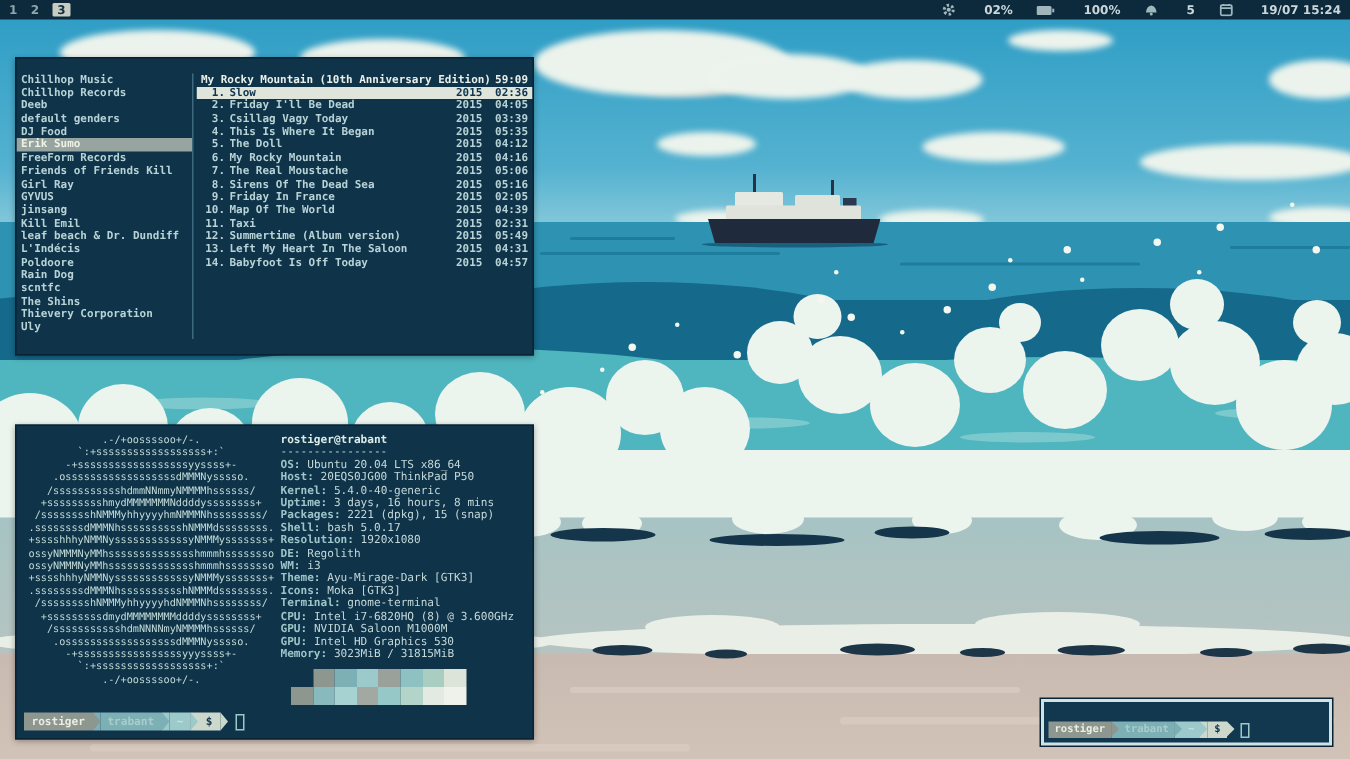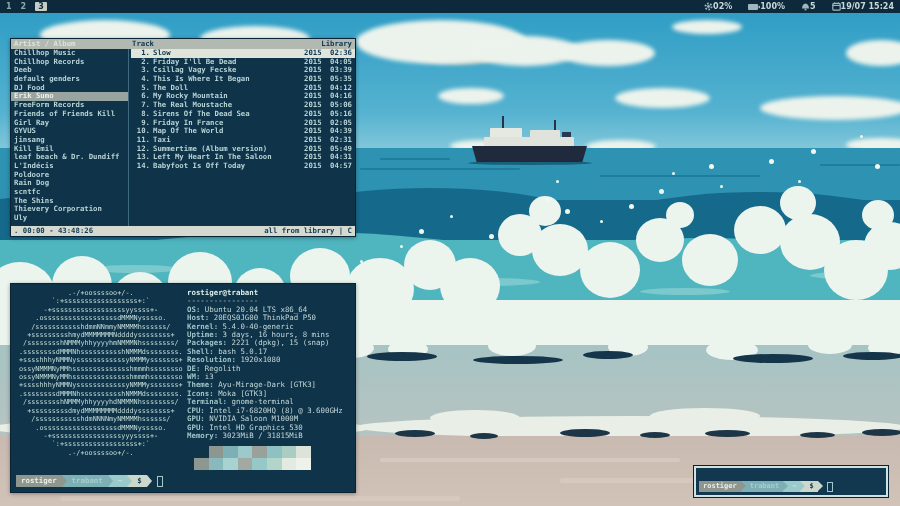--- a/index.html
+++ b/index.html
@@ -52,21 +52,21 @@
   .ship .shadow{position:absolute;left:-4px;top:43px;width:124px;height:4px;background:#17607e;border-radius:50%}
 
   
   .topbar{position:absolute;left:0;top:0;width:900px;height:13px;background:#0d2a3c;
     display:flex;align-items:center;padding:0 6px;z-index:10;
     font-family:"DejaVu Sans",sans-serif;font-size:8px;font-weight:bold;color:#b6c7cd}
   .ws-wrap{display:flex;gap:9px;align-items:center}
   .ws{color:#8fa6ad;cursor:default}
   .ws.active{background:#c7cdc5;color:#14303f;padding:0 3px;border-radius:1px}
   .bar-right{margin-left:auto;display:flex;gap:16px;align-items:center}
-  .bar-item{display:flex;align-items:center;gap:0;color:#c9d6da}
+  .bar-item{display:flex;align-items:center;gap:19px;color:#c9d6da}
   .bar-item svg{display:block}
 
   
   .win{position:absolute;background:#0f3349;border:1px solid #0a2334;z-index:5;
        box-shadow:0 1px 4px rgba(0,0,0,.35)}
 
   
   #player{left:10px;top:38px;width:346px;height:199px;font-size:7.3px;line-height:8.7px;
           font-weight:bold;color:#b7d3d6}
   .p-header{position:absolute;left:0;top:0;right:0;height:10px;background:#b2b9b1;
@@ -269,25 +269,20 @@
           <line x1="0.8" y1="3.4" x2="8.2" y2="3.4" stroke="#9fb6bd" stroke-width="1.2"></line>
           <line x1="2.6" y1="0.6" x2="2.6" y2="2" stroke="#9fb6bd" stroke-width="1.2"></line>
           <line x1="6.4" y1="0.6" x2="6.4" y2="2" stroke="#9fb6bd" stroke-width="1.2"></line>
         </svg>
         <span>19/07 15:24</span>
       </span>
     </div>
   </div>
 
   <div class="win" id="player">
-    <div class="p-header">
-      <span class="h-left">Artist / Album</span>
-      <span class="h-mid">Track</span>
-      <span class="h-right">Library</span>
-    </div>
     <div class="p-left" id="artist-list">
         <div class="artist">Chillhop Music</div>
         <div class="artist">Chillhop Records</div>
         <div class="artist">Deeb</div>
         <div class="artist">default genders</div>
         <div class="artist">DJ Food</div>
         <div class="artist selected">Erik Sumo</div>
         <div class="artist">FreeForm Records</div>
         <div class="artist">Friends of Friends Kill</div>
         <div class="artist">Girl Ray</div>
@@ -297,36 +292,40 @@
         <div class="artist">leaf beach &amp; Dr. Dundiff</div>
         <div class="artist">L'Indécis</div>
         <div class="artist">Poldoore</div>
         <div class="artist">Rain Dog</div>
         <div class="artist">scntfc</div>
         <div class="artist">The Shins</div>
         <div class="artist">Thievery Corporation</div>
         <div class="artist">Uly</div>
       </div>
     <div class="p-right">
+      <div class="album-line">
+        <span class="al-title">My Rocky Mountain (10th Anniversary Edition)</span>
+        <span>59:09</span>
+      </div>
       <div id="track-list">
           <div class="track playing">
             <span class="no">1.</span>
             <span class="ti">Slow</span>
             <span class="yr">2015</span>
             <span class="tm">02:36</span>
           </div>
           <div class="track">
             <span class="no">2.</span>
             <span class="ti">Friday I'll Be Dead</span>
             <span class="yr">2015</span>
             <span class="tm">04:05</span>
           </div>
           <div class="track">
             <span class="no">3.</span>
-            <span class="ti">Csillag Vagy Fecske</span>
+            <span class="ti">Csillag Vagy Today</span>
             <span class="yr">2015</span>
             <span class="tm">03:39</span>
           </div>
           <div class="track">
             <span class="no">4.</span>
             <span class="ti">This Is Where It Began</span>
             <span class="yr">2015</span>
             <span class="tm">05:35</span>
           </div>
           <div class="track">
@@ -383,24 +382,20 @@
             <span class="yr">2015</span>
             <span class="tm">04:31</span>
           </div>
           <div class="track">
             <span class="no">14.</span>
             <span class="ti">Babyfoot Is Off Today</span>
             <span class="yr">2015</span>
             <span class="tm">04:57</span>
           </div>
         </div>
-    </div>
-    <div class="p-status">
-      <span>. 00:00 - 43:48:26</span>
-      <span>all from library | C</span>
     </div>
   </div>
 
   <div class="win" id="terminal">
     <pre class="ascii" id="ascii">            .-/+oossssoo+/-.
         `:+ssssssssssssssssss+:`
       -+ssssssssssssssssssyyssss+-
     .ossssssssssssssssssdMMMNysssso.
    /ssssssssssshdmmNNmmyNMMMMhssssss/
   +ssssssssshmydMMMMMMMNddddyssssssss+

